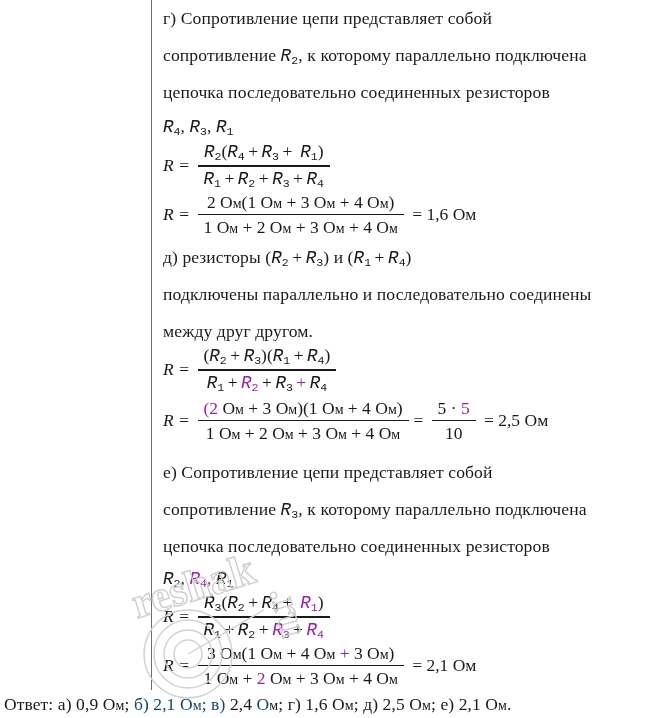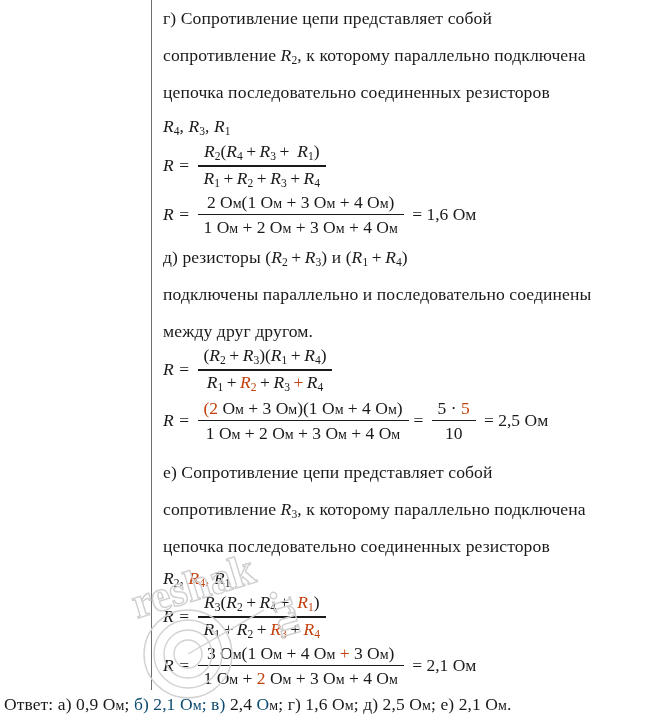--- a/index.html
+++ b/index.html
@@ -51,21 +51,21 @@
     font-size: 17.5px;
     line-height: 1;
     letter-spacing: .1px;
   }
 
   .para { font-size: 17.6px; }
 
   
   .mathvar {
     font-style: italic;
-    font-family: Liberation Serif, serif;
+    font-family: Liberation Mono, monospace;
   }
   .sub {
     font-style: normal;
     font-size: .66em;
     vertical-align: -0.28em;
     letter-spacing: 0;
   }
   .op { font-style: normal; padding: 0 .20em; }
   .unit { font-style: normal; }
   .unit .sm { font-size: .80em; }
@@ -103,21 +103,21 @@
   }
   .frac > .bar {
     width: 100%;
     height: 1.2px;
     background: #1a1a1a;
     margin: 1.5px 0;
   }
   .tail { padding-left: .30em; }
 
   
-  .faded  { color: #c2410c; }
+  .faded  { color: #a21caf; }
   .faded2 { color: #0c4a6e; }
 
   
   #answer {
     position: absolute;
     left: 4px;
     top: 694px;
     font-size: 17.5px;
     white-space: nowrap;
     letter-spacing: .1px;

